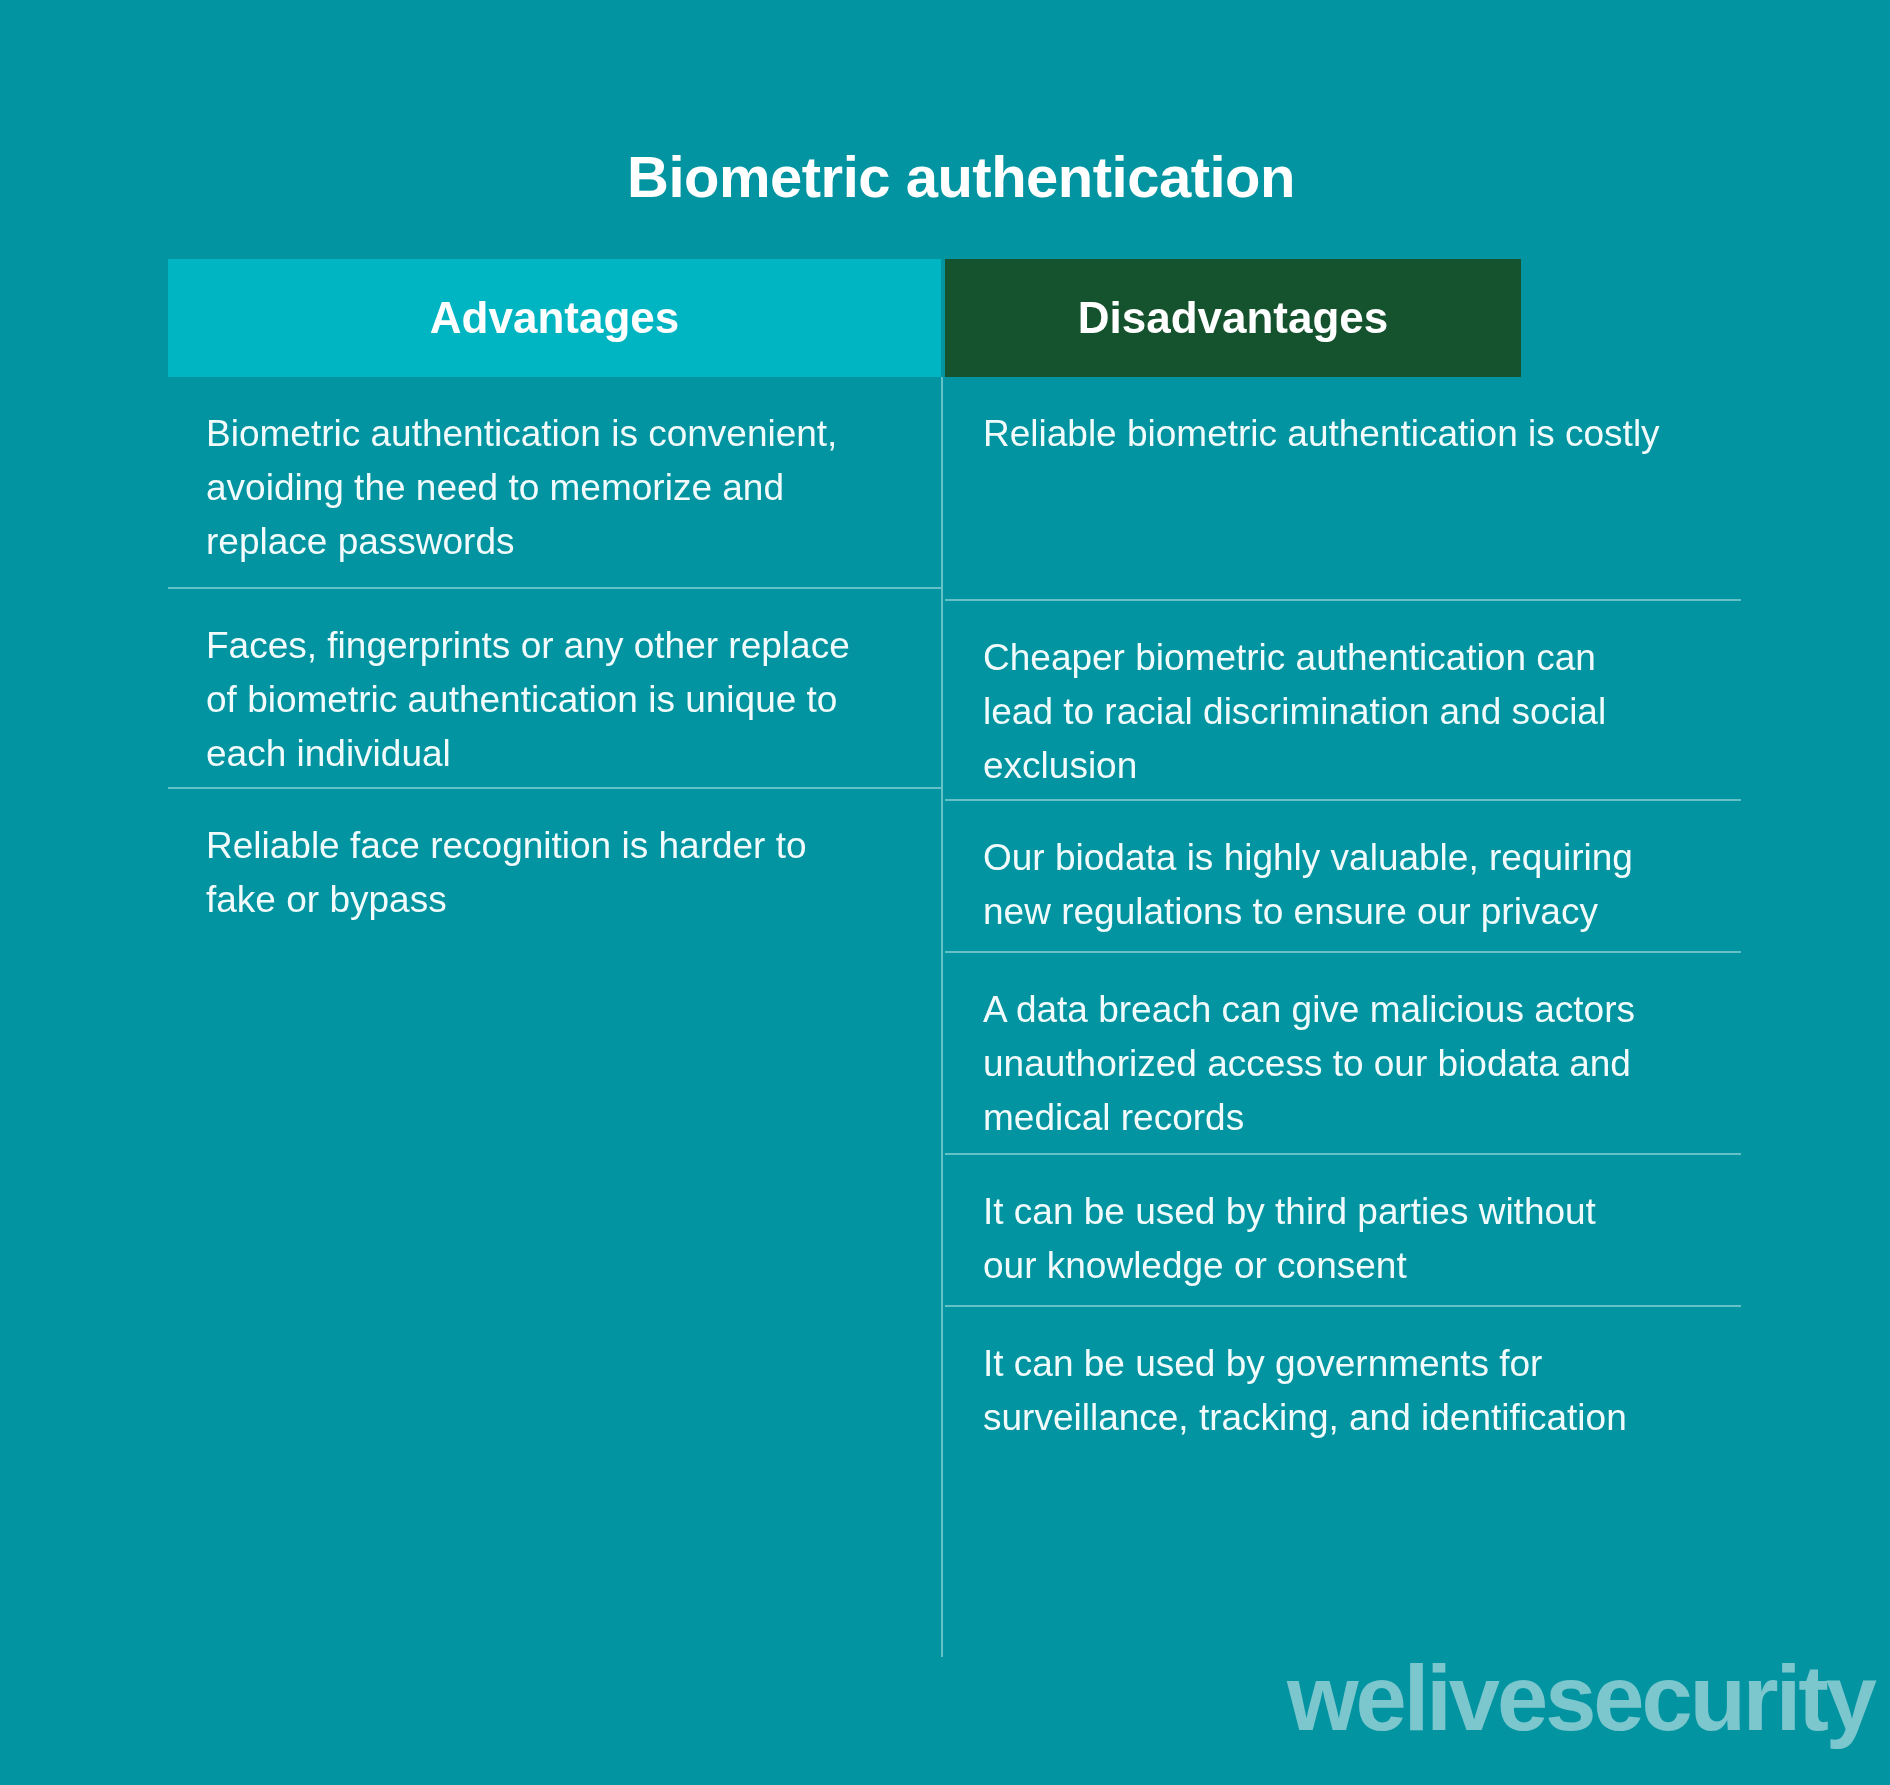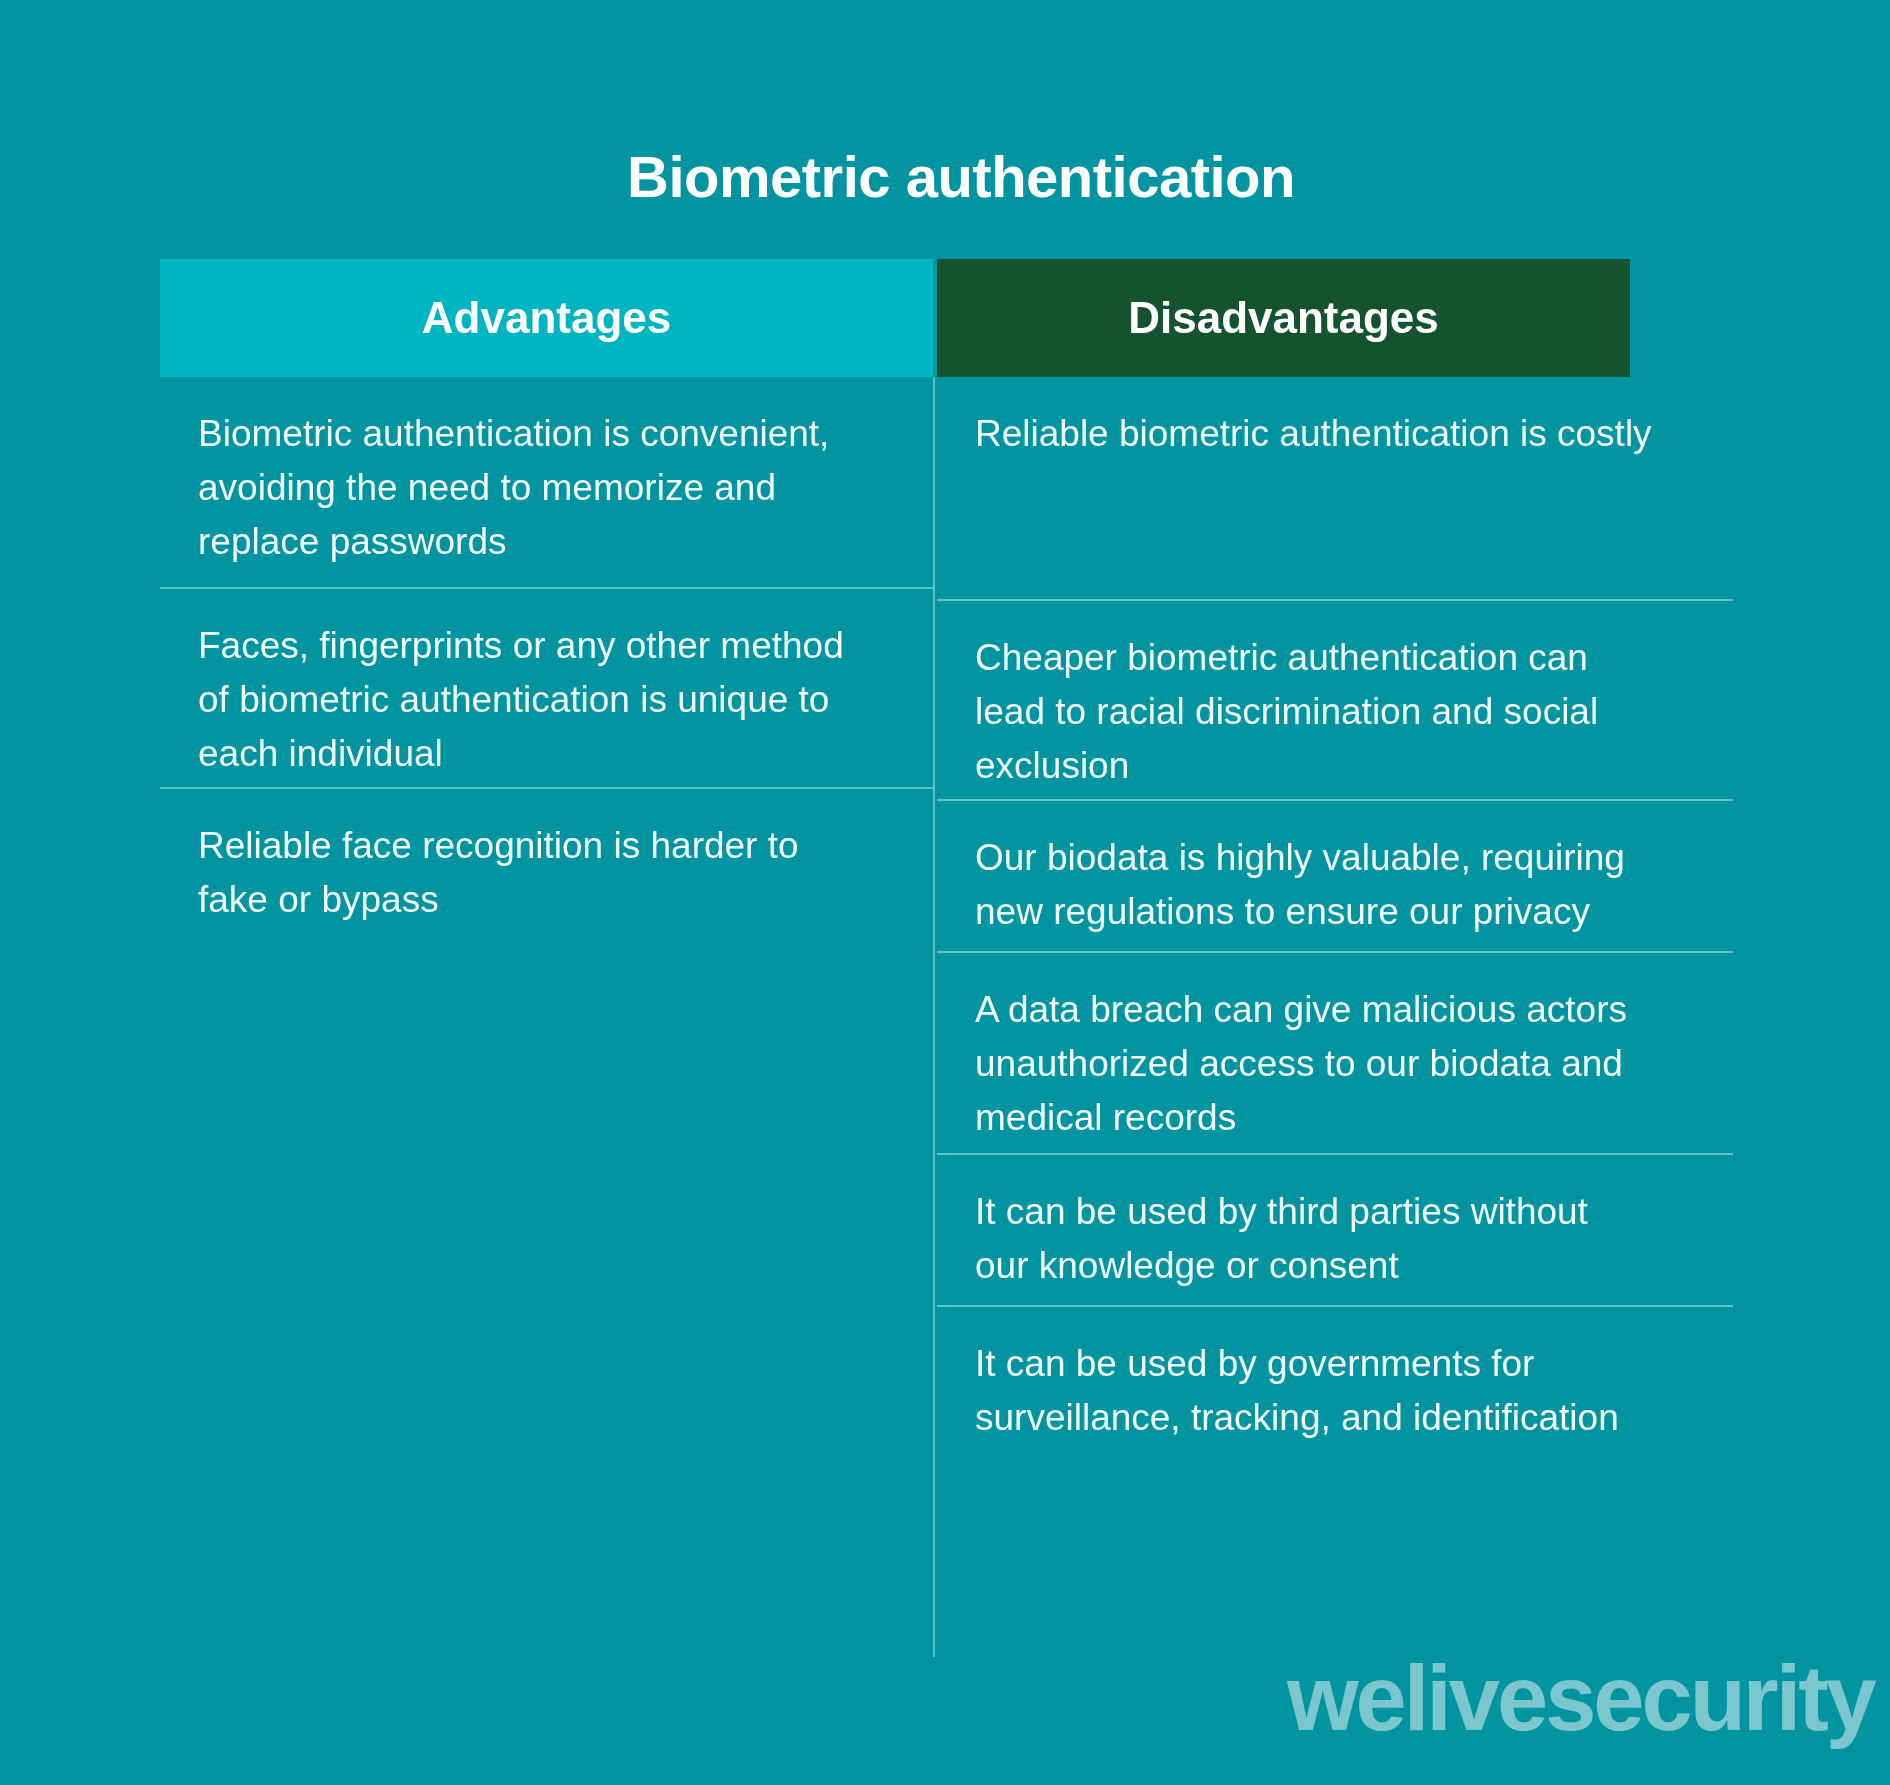--- a/index.html
+++ b/index.html
@@ -19,22 +19,22 @@
     color:#ffffff;
     font-size:58px;
     font-weight:700;
     letter-spacing:-0.5px;
     line-height:62px;
     padding-left:32px;
   }
 
   .table{
     position:absolute;
-    left:160px;top:259px;
-    width:1470px;
+    left:168px;top:259px;
+    width:1353px;
   }
   .header-row{
     display:flex;
     height:118px;
   }
   .header-cell{
     display:flex;align-items:center;justify-content:center;
     color:#ffffff;
     font-size:44px;
     font-weight:700;
@@ -94,21 +94,21 @@
       <div class="header-cell adv">Advantages</div>
       <div class="header-gap"></div>
       <div class="header-cell dis">Disadvantages</div>
     </div>
 
     <div class="body-wrap">
       <div class="col left" id="col-advantages">
           <div class="row" style="height: 210px;">Biometric authentication is convenient,
 avoiding the need to memorize and
 replace passwords</div>
-          <div class="row sep" style="height: 200px;">Faces, fingerprints or any other method
+          <div class="row sep" style="height: 200px;">Faces, fingerprints or any other replace
 of biometric authentication is unique to
 each individual</div>
           <div class="row sep">Reliable face recognition is harder to
 fake or bypass</div>
         </div>
       <div class="v-divider"></div>
       <div class="col right" id="col-disadvantages">
           <div class="row" style="height: 210px;">Reliable biometric authentication is costly</div>
           <div class="row sep" style="height: 200px; margin-top: 12px;">Cheaper biometric authentication can
 lead to racial discrimination and social

